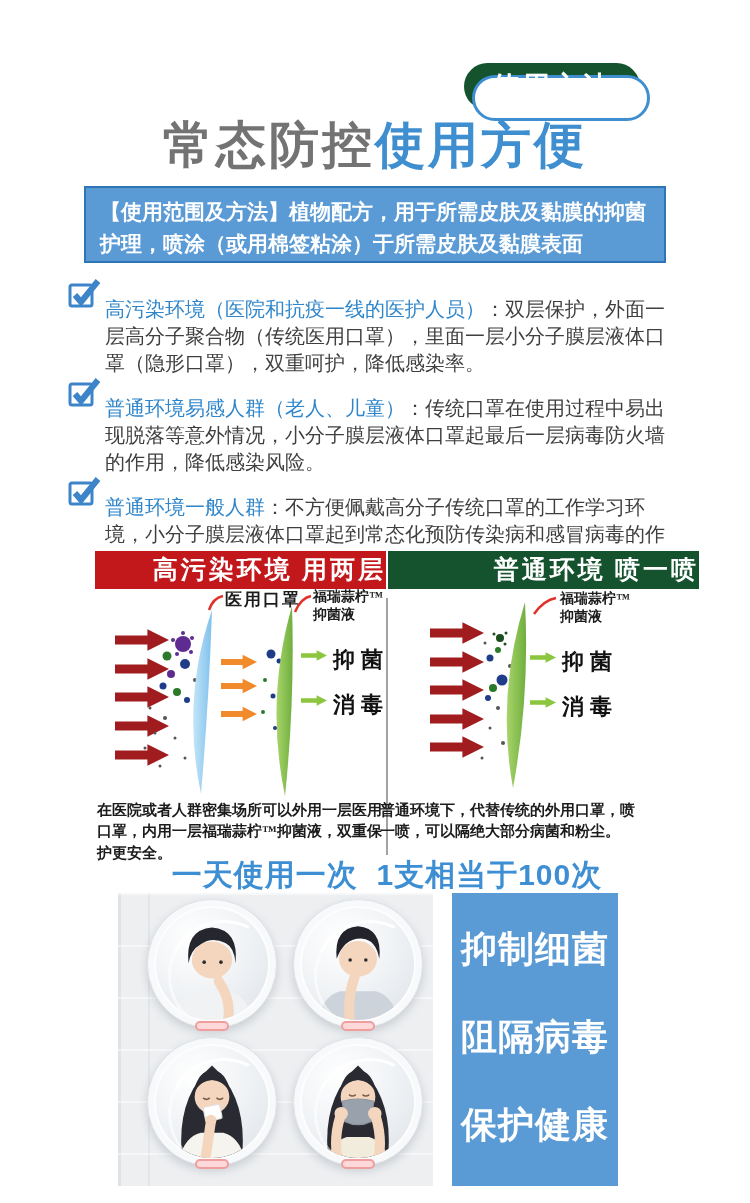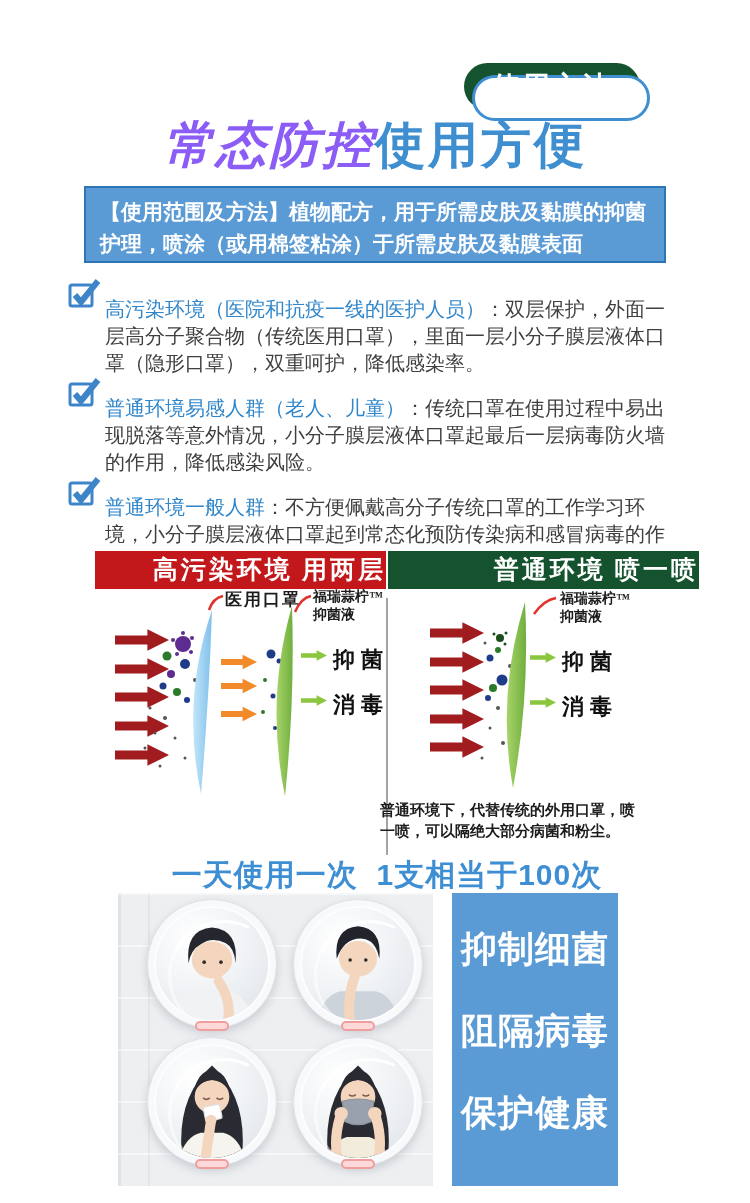--- a/index.html
+++ b/index.html
@@ -9,21 +9,21 @@
   
   .badge{position:absolute;left:464px;top:63px;width:176px;height:47px;z-index:2;
          background:#14532d;border-radius:26px;display:flex;align-items:center;justify-content:center;}
   .badge::after{content:"";position:absolute;left:8px;right:-10px;top:12px;bottom:-11px;
          background:#fff;border:3px solid #3e8ed0;border-radius:28px;z-index:-1;}
   .badge span{color:#fff;font-size:28px;font-weight:700;letter-spacing:2px;}
 
   
   .title{position:absolute;left:0;top:112px;width:750px;text-align:center;margin:0;
          font-size:50px;font-weight:900;letter-spacing:3px;}
-  .title .t-black{color:#8b5cf6;font-style:italic;}
+  .title .t-black{color:#737373;}
   .title .t-blue{color:#3e8ed0;text-align:center;}
 
   
   .info-box{position:absolute;left:84px;top:186px;width:582px;height:77px;box-sizing:border-box;
          background:#5b9bd5;border:2px solid #2e75b6;color:#fff;font-size:21px;line-height:1.52;
          padding:8px 14px;font-weight:bold;}
 
   
   .bullet{position:absolute;left:68px;width:615px;}
   .bullet .check{position:absolute;left:0;top:2px;}
@@ -70,21 +70,21 @@
   .bubble-shine{position:absolute;left:12px;top:12px;width:106px;height:106px;border-radius:50%;
          border:3px solid transparent;border-top-color:rgba(255,255,255,.95);
          border-left-color:rgba(255,255,255,.55);transform:rotate(-18deg);pointer-events:none;}
   .bubble-tab{position:absolute;left:48px;top:122px;width:34px;height:10px;border-radius:5px;
          background:#ffd9d9;border:2px solid #ef9e9e;box-sizing:border-box;}
   .pb1{left:29px;top:6px;} .pb2{left:175px;top:6px;} .pb3{left:29px;top:144px;} .pb4{left:175px;top:144px;}
 
   
   .benefit-panel{position:absolute;left:452px;top:893px;width:166px;height:293px;background:#5b9bd5;
          display:flex;flex-direction:column;justify-content:space-between;align-items:center;
-         padding:32px 0 48px;box-sizing:border-box;}
+         padding:32px 0 36px;box-sizing:border-box;}
   .benefit-panel span{color:#fff;font-size:36px;font-weight:800;letter-spacing:1px;white-space:nowrap;}
 </style>
 </head>
 <body>
 
 <div class="page">
 
   <div class="badge">
     <span>使用方法</span>
   </div>
@@ -238,20 +238,21 @@
     <path d="M166,10 Q154,12 144,26" fill="none" stroke="#e0312b" stroke-width="2.5"></path>
     <text class="dg-label" x="170" y="15" font-size="14">福瑞蒜柠™</text>
     <text class="dg-label" x="170" y="33" font-size="14">抑菌液</text>
 
     <use href="#arrow" x="140" y="64" width="26" height="11" fill="#8cc63f"></use>
     <text class="dg-effect" x="172" y="81" font-size="22">抑菌</text>
     <use href="#arrow" x="140" y="109" width="26" height="11" fill="#8cc63f"></use>
     <text class="dg-effect" x="172" y="126" font-size="22">消毒</text>
   </svg>
 
+  <div class="caption cap-left">在医院或者人群密集场所可以外用一层医用口罩，内用一层福瑞蒜柠™抑菌液，双重保护更安全。</div>
   <div class="caption cap-right">普通环境下，代替传统的外用口罩，喷一喷，可以隔绝大部分病菌和粉尘。</div>
 
   <div class="usage-line">一天使用一次  1支相当于100次</div>
 
   <div class="photo-wall">
 
     <div class="bubble pb1">
       <div class="bubble-ring"></div>
       <div class="bubble-glass">
         <svg viewBox="0 0 100 100">

